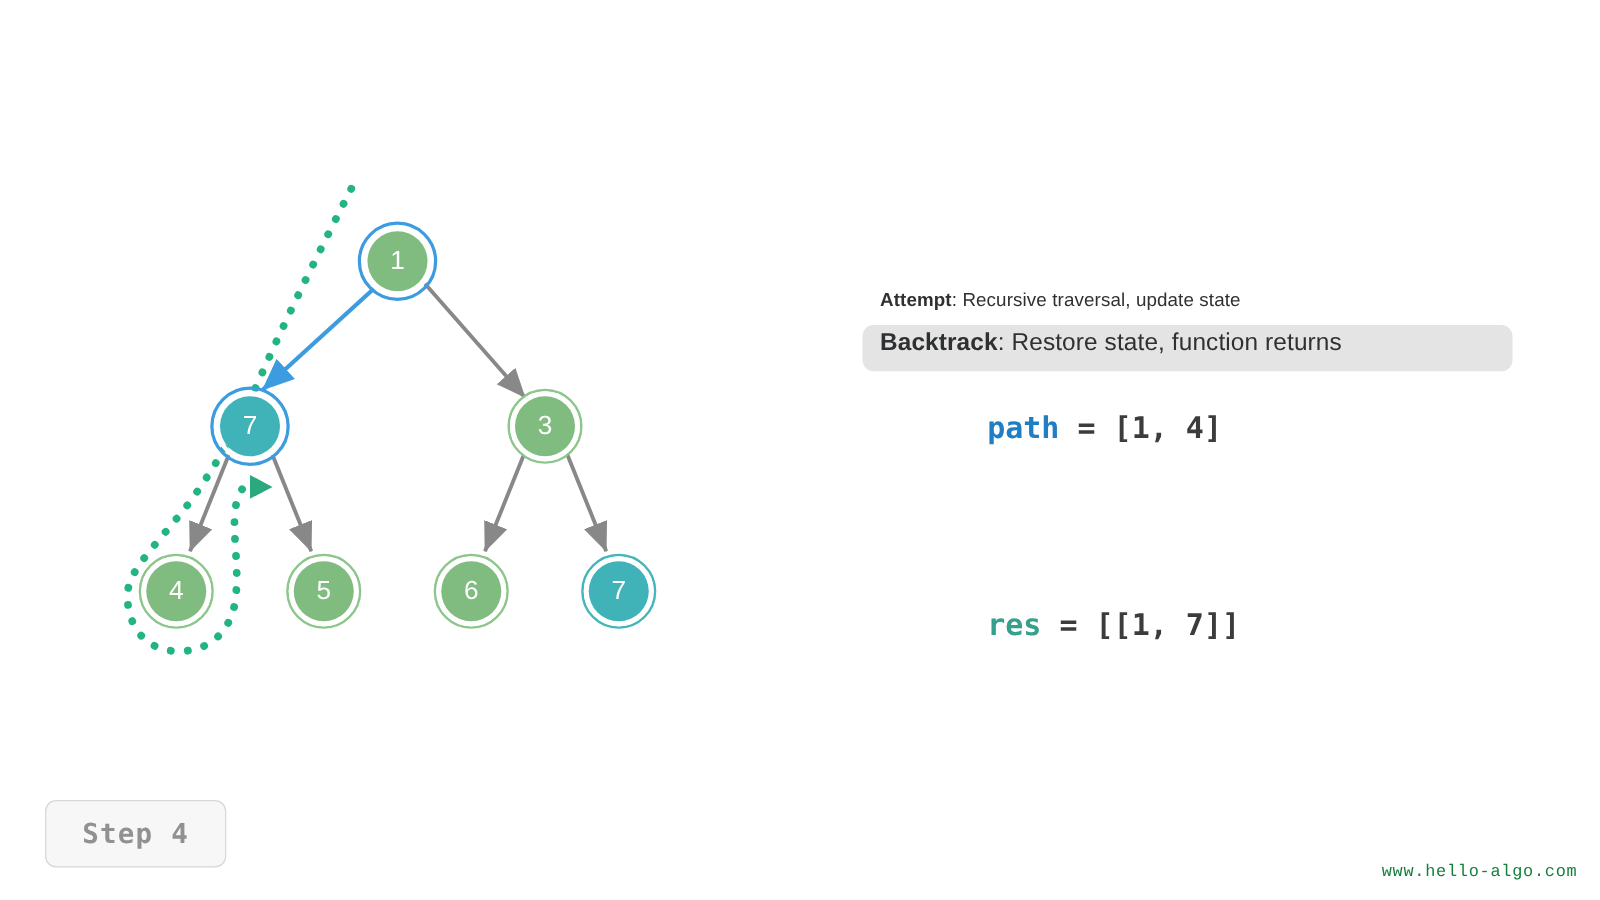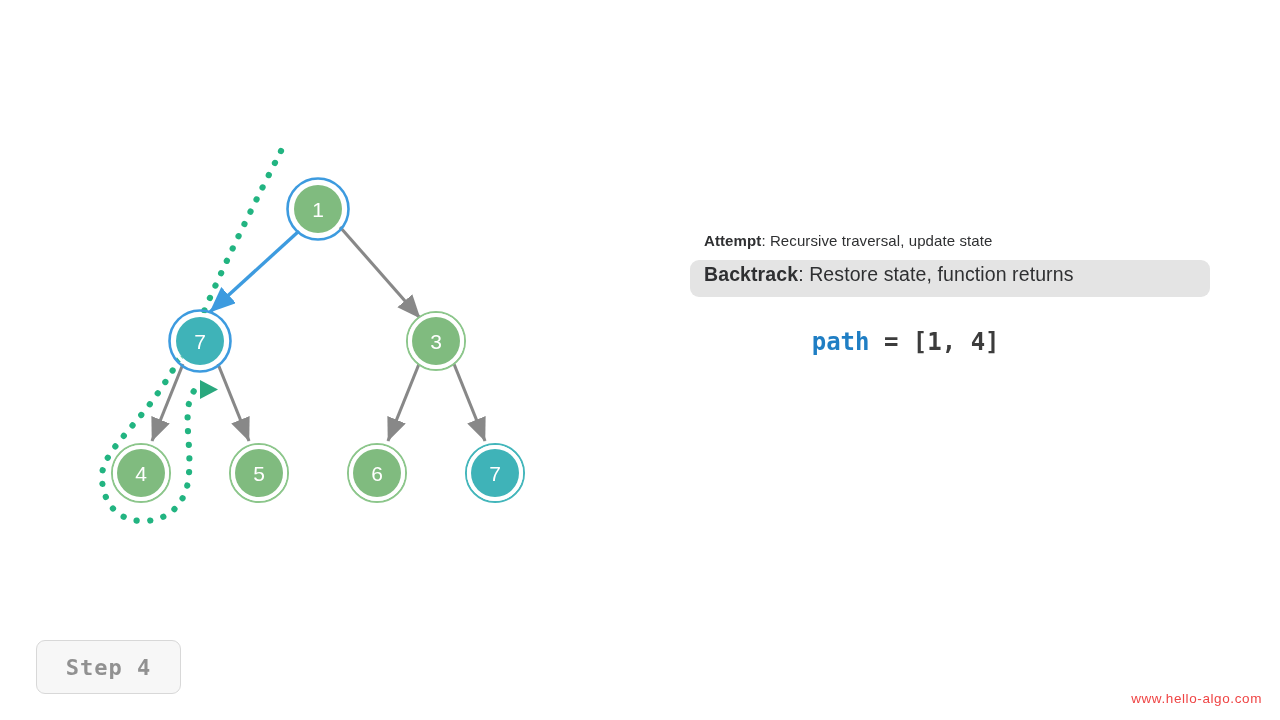--- a/index.html
+++ b/index.html
@@ -64,21 +64,21 @@
 
   .var-row {
     font-family: "DejaVu Sans Mono", "Liberation Mono", monospace;
     font-size: 24px;
     line-height: 30px;
     padding-left: 13px;
     white-space: pre;
     color: #3a3a3a;
     font-weight: bold;
   }
-  .var-name-path { color: #1f7ec4; margin-left: 22px; }
+  .var-name-path { color: #1f7ec4; }
   .var-name-res  { color: #35a08b; }
   .var-eq, .var-val { color: #3c3c3c; font-weight: bold; }
 
   .spacer-row { height: 68px; }
 
   
   #step-badge {
     position: absolute;
     left: 36px;
     top: 640px;
@@ -99,23 +99,23 @@
     color: #919191;
     letter-spacing: 1px;
     white-space: pre;
   }
 
   
   #watermark {
     position: absolute;
     right: 18px;
     bottom: 14px;
-    font-family: Liberation Sans, sans-serif;
+    font-family: Liberation Mono, monospace;
     font-size: 13.5px;
-    color: #ef4444;
+    color: #15803d;
     letter-spacing: 0.6px;
     white-space: pre;
   }
 
   .node-label {
     font-family: "Liberation Sans", sans-serif;
     font-size: 21px;
     fill: #ffffff;
   }
 </style>
@@ -227,20 +227,23 @@
     <div class="state-line highlight">
       <span class="lead">Backtrack</span><span>: Restore state, function returns</span>
     </div>
 
     <div class="var-row">
       <span class="var-name-path">path</span><span class="var-eq"> = </span><span class="var-val">[1, 4]</span>
     </div>
 
     <div class="spacer-row"></div>
 
+    <div class="var-row">
+      <span class="var-name-res">res</span><span class="var-eq"> = </span><span class="var-val">[[1, 7]]</span>
+    </div>
 
   </div>
 
   <div id="step-badge">
     <span class="step-text">Step 4</span>
   </div>
 
   <div id="watermark">www.hello-algo.com</div>
 
 </div>

